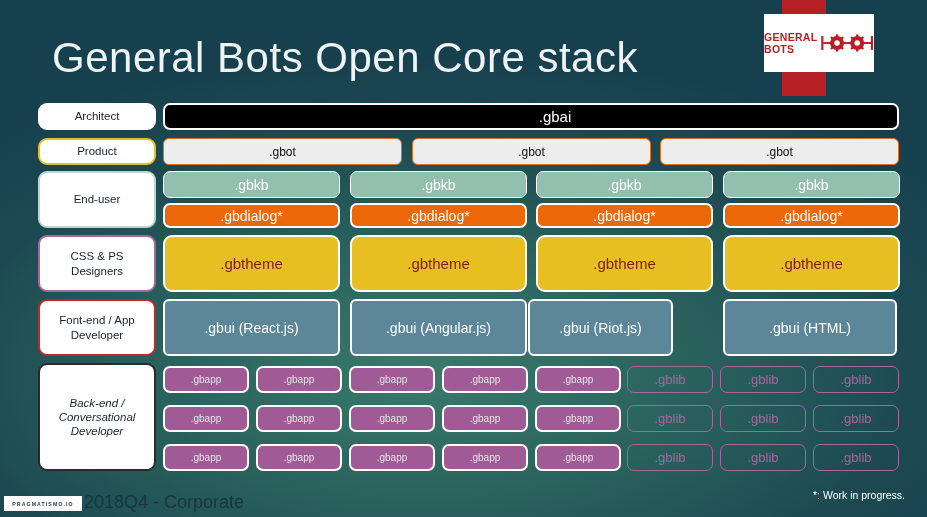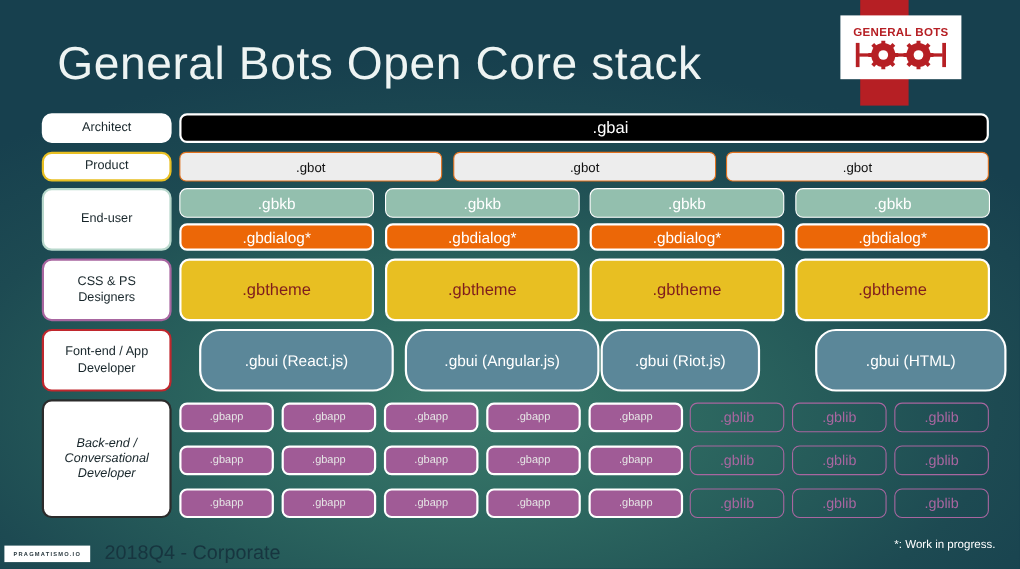--- a/index.html
+++ b/index.html
@@ -18,22 +18,22 @@
     position:absolute;left:52px;top:34px;
     font-size:42px;color:#eef4f3;letter-spacing:0.5px;
     font-weight:400;white-space:nowrap;
   }
   #logo-ribbon{
     position:absolute;left:782px;top:0;width:44px;height:96px;
     background:#b61f24;
   }
   #logo-card{
     position:absolute;left:764px;top:14px;width:110px;height:58px;
-    background:#ffffff;display:flex;flex-direction:column;
-    align-items:center;justify-content:center;gap:1px;
+    background:#ffffff;display:flex;
+    align-items:center;justify-content:flex-start;gap:1px;
   }
   #logo-text{
     font-size:10.5px;font-weight:bold;color:#b61f24;letter-spacing:0.3px;
     font-family:"Liberation Sans", sans-serif;
   }
   #logo-mark{display:block;}
   
   .role{
     position:absolute;left:38px;width:118px;
     background:#ffffff;border-radius:9px;
@@ -45,34 +45,34 @@
   .box{
     position:absolute;box-sizing:border-box;border-radius:7px;
     display:flex;align-items:center;justify-content:center;
     text-align:center;white-space:nowrap;
   }
   .gbai{background:#000000;border:2px solid #ffffff;color:#ffffff;font-size:15px;}
   .gbot{background:#ededed;border:1.5px solid #e2711d;color:#111111;font-size:12px;border-radius:6px;}
   .gbkb{background:#93bfae;border:1.5px solid #ffffff;color:#ffffff;font-size:14px;}
   .gbdialog{background:#ec6707;border:2px solid #ffffff;color:#ffffff;font-size:14px;}
   .gbtheme{background:#e8bf22;border:2px solid #ffffff;color:#7f1d1d;font-size:15px;border-radius:9px;}
-  .gbui{background:#5b8799;border:2px solid #ffffff;color:#ffffff;font-size:14px;border-radius:19px;margin-left:18px;}
+  .gbui{background:#5b8799;border:2px solid #ffffff;color:#ffffff;font-size:14px;border-radius:6px;}
   .gbapp{background:#a05b96;border:2px solid #ffffff;color:#e5e5e5;font-size:10px;border-radius:7px;}
   .gblib{background:transparent;border:1.5px solid #a866a0;color:#a866a0;font-size:13px;border-radius:7px;}
   
   #prag-logo{
     position:absolute;left:4px;top:496px;width:78px;height:15px;
     background:#ffffff;display:flex;align-items:center;justify-content:center;
   }
   #prag-logo span{
     font-size:5.2px;letter-spacing:1.1px;color:#2b3a40;font-weight:bold;
     font-family:"Liberation Sans", sans-serif;
   }
   #footer-text{
-    position:absolute;left:95px;top:492px;
+    position:absolute;left:84px;top:492px;
     font-size:18px;color:#17353f;
   }
   #footer-note{
     position:absolute;right:22px;top:489px;
     font-size:10.5px;color:#ffffff;
   }
 </style>
 </head>
 <body>
 

